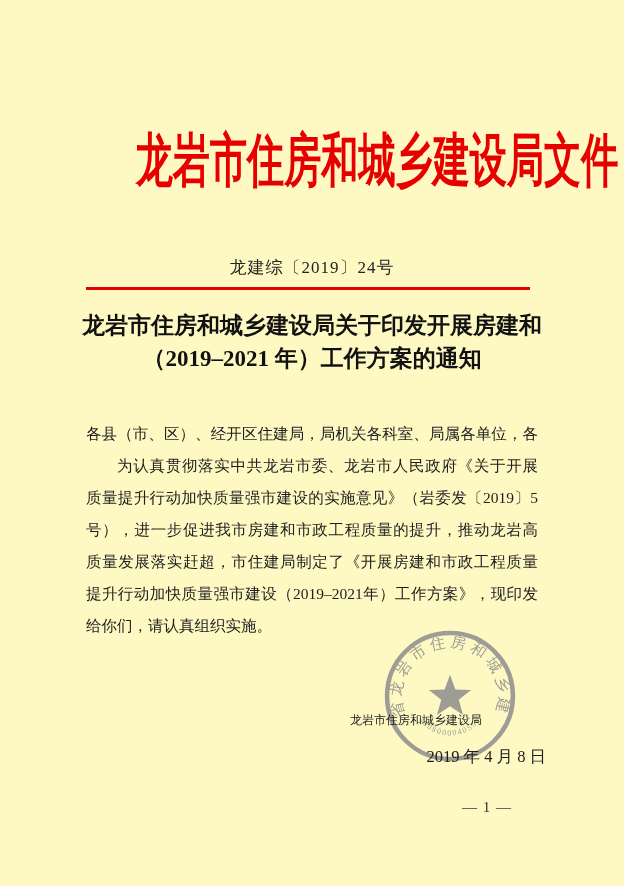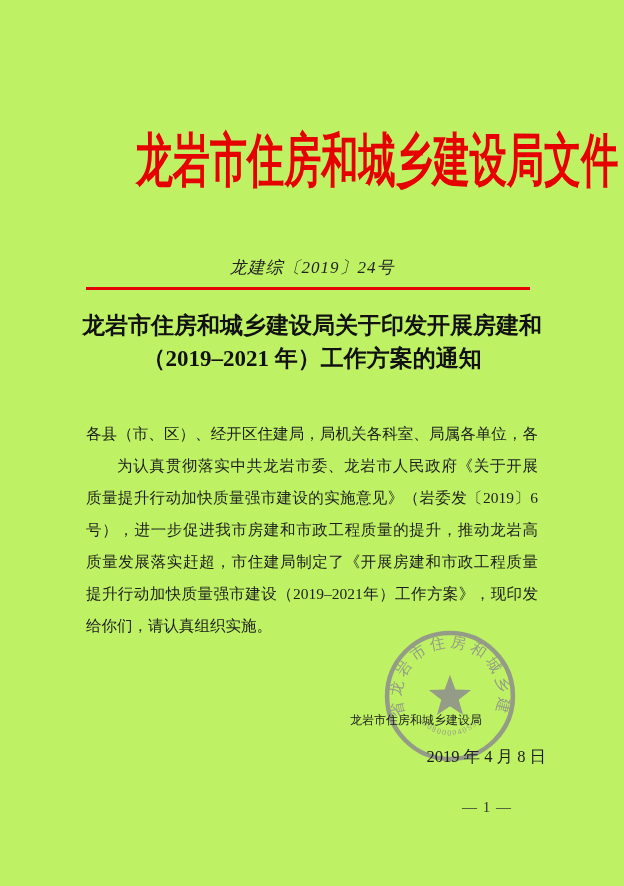--- a/index.html
+++ b/index.html
@@ -1,21 +1,21 @@
 <!DOCTYPE html>
 <html><head>
 <meta charset="utf-8">
 <style>
   html, body { margin: 0; padding: 0; background: #e8e8e8; }
   .page {
     position: relative;
     width: 624px;
     height: 886px;
     margin: 0 auto;
-    background: #bef264;
+    background: #fef9c3;
     overflow: hidden;
     font-family: "Liberation Serif", "DejaVu Serif", serif;
     color: #1f1f1f;
   }
 
   
   .red-header {
     position: absolute;
     top: 126px; left: 0;
     width: 624px;
@@ -34,21 +34,20 @@
   }
 
   .doc-number {
     position: absolute;
     top: 256px; left: 86px;
     width: 452px;
     text-align: center;
     font-size: 17px;
     color: #222222;
     letter-spacing: 1px;
-    font-style: italic;
   }
 
   .red-line {
     position: absolute;
     top: 287px; left: 86px;
     width: 444px;
     height: 3px;
     background: #e60000;
   }
 
@@ -135,21 +134,21 @@
   <div class="red-line"></div>
 
   <div class="doc-title">
     <div>龙岩市住房和城乡建设局关于印发开展房建和</div>
     <div>（2019–2021 年）工作方案的通知</div>
   </div>
 
   <div class="body-text">
     <div class="line stretch">各县（市、区）、经开区住建局，局机关各科室、局属各单位，各</div>
     <div class="line stretch indent">为认真贯彻落实中共龙岩市委、龙岩市人民政府《关于开展</div>
-    <div class="line stretch">质量提升行动加快质量强市建设的实施意见》（岩委发〔2019〕6</div>
+    <div class="line stretch">质量提升行动加快质量强市建设的实施意见》（岩委发〔2019〕5</div>
     <div class="line stretch">号），进一步促进我市房建和市政工程质量的提升，推动龙岩高</div>
     <div class="line stretch">质量发展落实赶超，市住建局制定了《开展房建和市政工程质量</div>
     <div class="line stretch">提升行动加快质量强市建设（2019–2021年）工作方案》，现印发</div>
     <div class="line">给你们，请认真组织实施。</div>
   </div>
 
   <svg class="seal" viewBox="0 0 134 134">
     <circle cx="67" cy="67" r="62" fill="none" stroke="#8d8d8d" stroke-width="4.5"></circle>
     <polygon fill="#8d8d8d" points="67,46 72.3,60.7 87.9,61.2 75.6,70.8 79.9,85.8 67,77 54.1,85.8 58.4,70.8 46.1,61.2 61.7,60.7"></polygon>
     <path id="sealArcTop" d="M 21.9 83.4 A 48 48 0 1 1 112.1 83.4" fill="none"></path>

